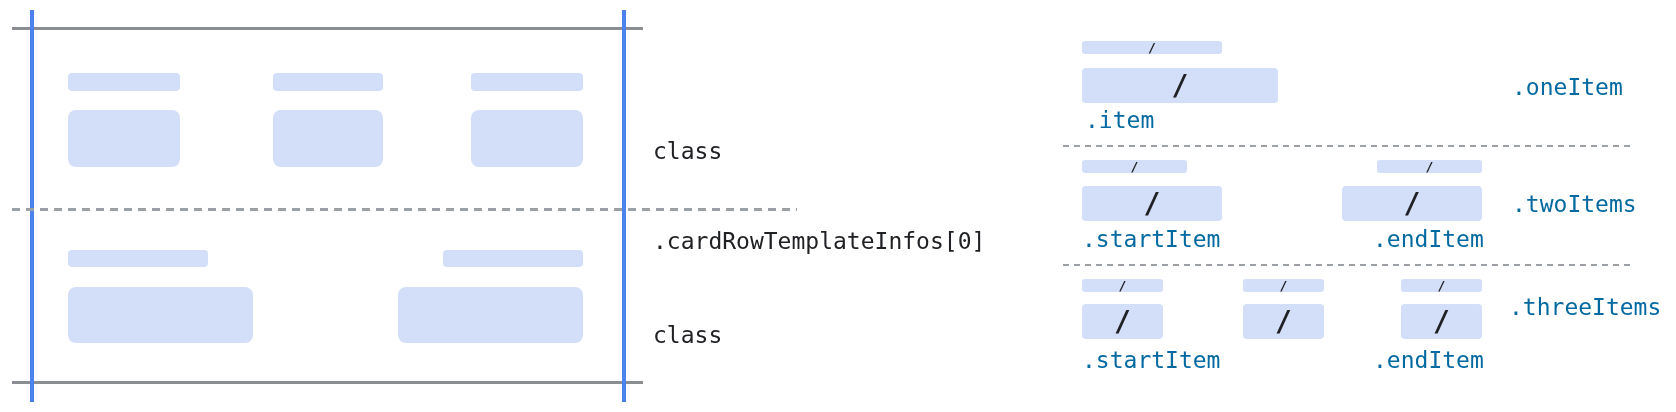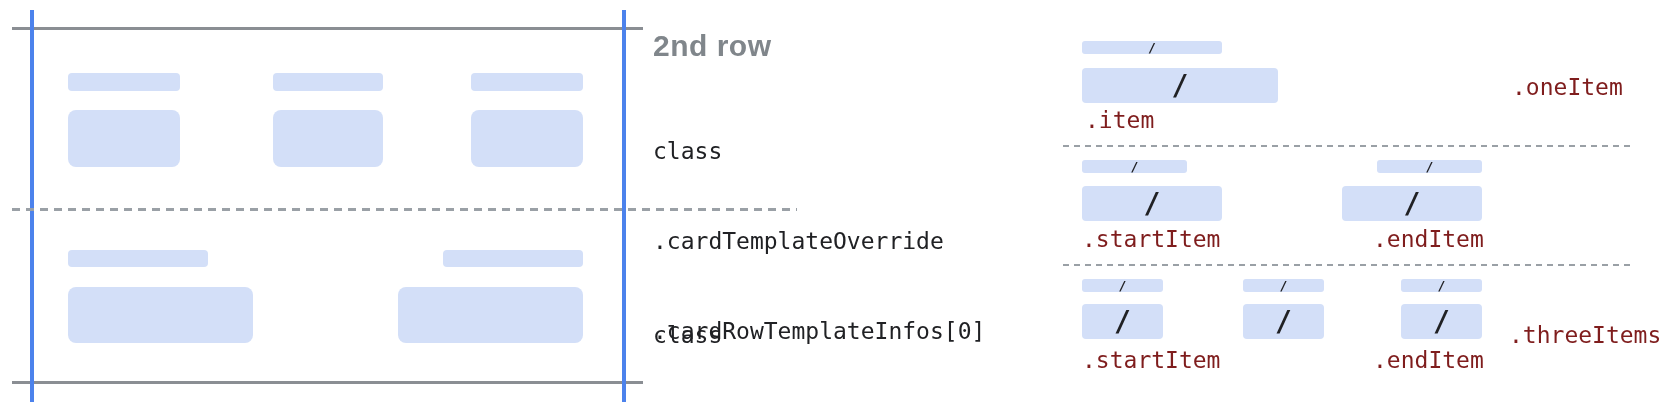--- a/index.html
+++ b/index.html
@@ -19,21 +19,21 @@
   .bar{position:absolute;background:#d3dff8;display:flex;align-items:center;justify-content:center;
        color:#202124;font-family:"DejaVu Sans Mono","Liberation Mono",monospace;font-weight:bold;}
   .bar.small{height:13px;border-radius:3px;font-size:13px;}
   .bar.big{height:35px;border-radius:4px;font-size:28px;}
   
   .heading{position:absolute;font-size:30px;font-weight:700;color:#80868b;letter-spacing:0.5px;
            line-height:32px;white-space:pre;}
   .code{position:absolute;font-family:"DejaVu Sans Mono","Liberation Mono",monospace;
         font-size:23px;line-height:30px;color:#202124;white-space:pre;}
   .mono-label{position:absolute;font-family:"DejaVu Sans Mono","Liberation Mono",monospace;
-              font-size:23px;line-height:30px;color:#7f1d1d;white-space:pre;}
+              font-size:23px;line-height:30px;color:#0369a1;white-space:pre;}
 </style>
 </head>
 <body>
 
 <div class="canvas">
 
   <div class="hline" style="left:12px;top:27px;width:631px"></div>
   <div class="hline" style="left:12px;top:381px;width:631px"></div>
   <div class="vline" style="left:30px;top:10px;height:392px"></div>
   <div class="vline" style="left:622px;top:10px;height:392px"></div>
@@ -44,24 +44,22 @@
   <div class="ph" style="left:273px;top:73px;width:110px;height:18px"></div>
   <div class="ph box" style="left:273px;top:110px;width:110px;height:57px"></div>
   <div class="ph" style="left:471px;top:73px;width:112px;height:18px"></div>
   <div class="ph box" style="left:471px;top:110px;width:112px;height:57px"></div>
 
   <div class="ph" style="left:68px;top:250px;width:140px;height:17px"></div>
   <div class="ph box" style="left:68px;top:287px;width:185px;height:56px"></div>
   <div class="ph" style="left:443px;top:250px;width:140px;height:17px"></div>
   <div class="ph box" style="left:398px;top:287px;width:185px;height:56px"></div>
 
-  <div class="heading" style="left:653px;top:30px">2nd row</div>
   <div class="code" style="left:653px;top:76px">
     <div>class</div>
-    <div>.cardTemplateOverride</div>
     <div>.cardRowTemplateInfos[0]</div>
   </div>
 
   <div class="code" style="left:653px;top:260px">
     <div>class</div>
     <div>.classTemplateInfo</div>
     
     
   </div>
 
@@ -83,20 +81,21 @@
     <span>/</span>
   </div>
   <div class="bar small" style="left:1377px;top:160px;width:105px">
     <span>/</span>
   </div>
   <div class="bar big" style="left:1342px;top:186px;width:140px">
     <span>/</span>
   </div>
   <div class="mono-label" style="left:1082px;top:224px">.startItem</div>
   <div class="mono-label" style="left:1373px;top:224px">.endItem</div>
+  <div class="mono-label" style="left:1512px;top:189px">.twoItems</div>
 
   <div class="dash-right" style="left:1063px;top:264px;width:567px"></div>
 
   <div class="bar small" style="left:1082px;top:279px;width:81px">
     <span>/</span>
   </div>
   <div class="bar big" style="left:1082px;top:304px;width:81px">
     <span>/</span>
   </div>
   <div class="bar small" style="left:1243px;top:279px;width:81px">
@@ -106,15 +105,15 @@
     <span>/</span>
   </div>
   <div class="bar small" style="left:1401px;top:279px;width:81px">
     <span>/</span>
   </div>
   <div class="bar big" style="left:1401px;top:304px;width:81px">
     <span>/</span>
   </div>
   <div class="mono-label" style="left:1082px;top:345px">.startItem</div>
   <div class="mono-label" style="left:1373px;top:345px">.endItem</div>
-  <div class="mono-label" style="left:1509px;top:320px">.threeItems</div>
+  <div class="mono-label" style="left:1509px;top:292px">.threeItems</div>
 
 </div>
 
 </body></html>

